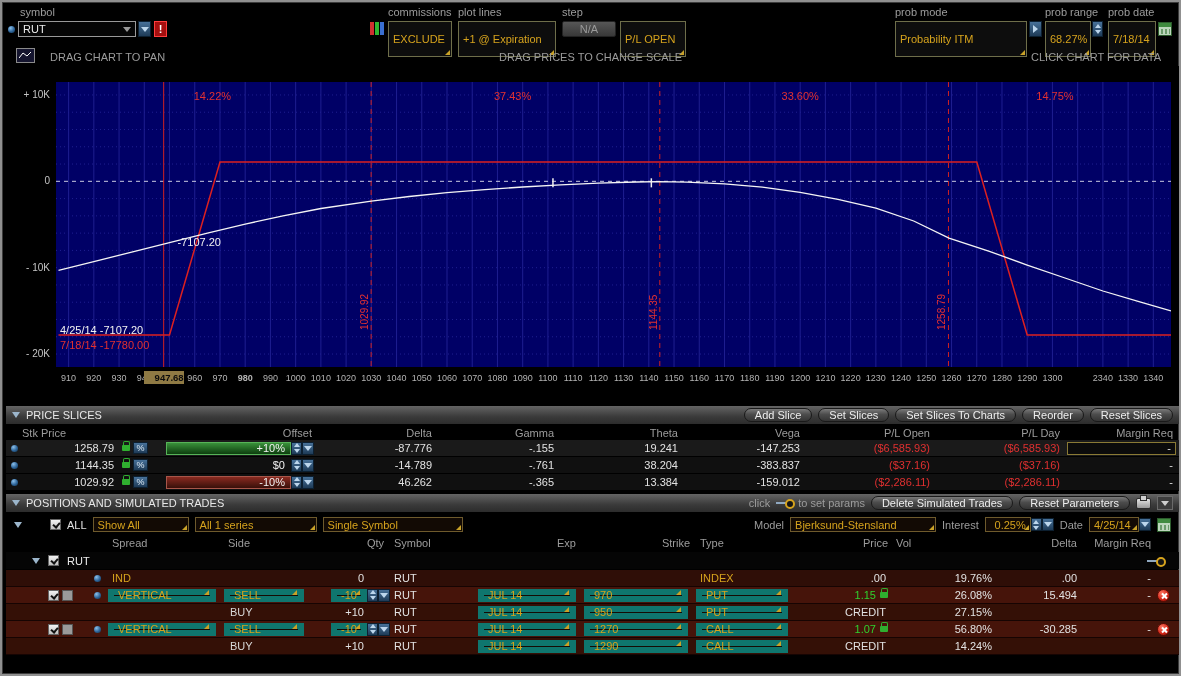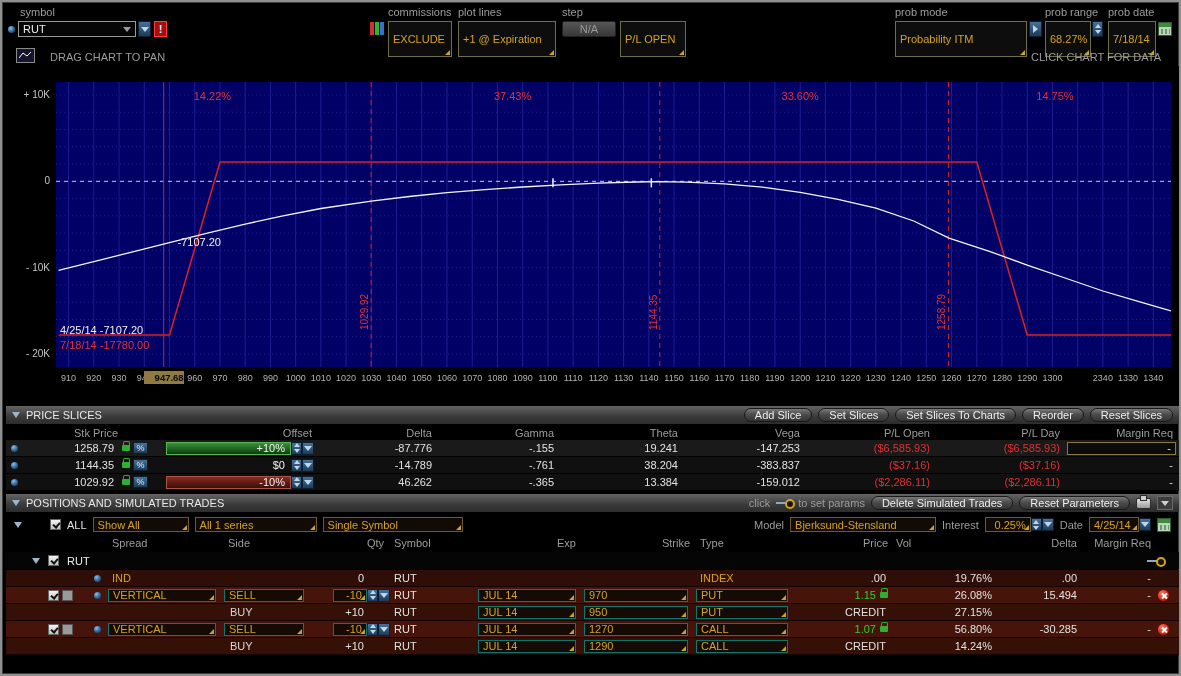--- a/index.html
+++ b/index.html
@@ -92,21 +92,21 @@
   .glbl{color:#9c9c9c;flex:none}
   .cb{position:relative;display:inline-block;width:11px;height:11px;background:linear-gradient(#f2f2f2,#c2c2c2);border:1px solid #666;flex:none}
   .cb::after{content:"";position:absolute;left:2px;top:2px;width:5px;height:3px;border-left:2px solid #111;border-bottom:2px solid #111;transform:rotate(-50deg)}
   .graybox{display:inline-block;width:11px;height:11px;background:#9a9a9a;border:1px solid #555;flex:none}
   .grouprow{position:absolute;left:4px;top:550px;width:1173px;height:17px;display:flex;align-items:center;background:#050505;font-size:11px;color:#ececec;gap:8px;padding:0 16px 0 26px}
   .prows{position:absolute;left:4px;top:568px;width:1173px}
   .prow{height:17px;border-bottom:1px solid #160402}
   .rind{background:#2f0e07}
   .rsell{background:#46140a}
   .rbuy{background:#341006}
-  .cellddl{position:relative;flex:1;display:flex;align-items:center;height:13px;background:#160b04;border:1px solid #0f766e;color:#d6a31d;padding:0 4px;margin-right:8px;font-size:11px}
+  .cellddl{position:relative;flex:1;display:flex;align-items:center;height:13px;background:#160b04;border:6px solid #0f766e;color:#d6a31d;padding:0 4px;margin-right:8px;font-size:11px}
   .qbox{flex:0 0 34px;justify-content:flex-end;margin-right:0}
   .ctrls{padding-left:42px;gap:3px}
   .xdel{position:relative;display:inline-block;width:13px;height:13px;border-radius:50%;flex:none;
     background:radial-gradient(circle at 35% 30%,#ff7a66,#cf2314 60%,#8a1208);border:1px solid #5f0c04}
   .xdel::before,.xdel::after{content:"";position:absolute;left:3px;top:5.5px;width:7px;height:2px;background:#fff}
   .xdel::before{transform:rotate(45deg)}
   .xdel::after{transform:rotate(-45deg)}
   .cal{position:relative;display:inline-block;width:14px;height:14px;background:#bcd6bc;border:1px solid #2c5c2c;flex:none}
   .cal::before{content:"";position:absolute;left:0;top:0;right:0;height:4px;background:#3f8a3f}
   .cal::after{content:"";position:absolute;left:2px;top:6px;width:9px;height:5px;
@@ -188,20 +188,21 @@
     </div>
   </div>
 
   <div class="hints">
     <span class="panicon">
       <svg width="13" height="9">
           <polyline points="0,7 4,2 8,5 12,1" stroke="#ffffff" stroke-width="1" fill="none"></polyline>
         </svg>
     </span>
     <span class="hint l">DRAG CHART TO PAN</span>
+    <span class="hint c">DRAG PRICES TO CHANGE SCALE</span>
     <span class="hint r">CLICK CHART FOR DATA</span>
   </div>
 
   <div class="chart-area">
     <div id="ylabels">
         <span style="top: 22.9545px;">+ 10K</span>
         <span style="top: 109.318px;">0</span>
         <span style="top: 195.682px;">- 10K</span>
         <span style="top: 282.045px;">- 20K</span>
       </div>
@@ -286,21 +287,21 @@
           <text x="4" y="267" fill="#e33030" font-size="11" font-family="Liberation Sans, sans-serif">7/18/14  -17780.00</text>
         </svg></div>
     <div id="xaxis">
         <span class="xtick" style="left: 49.6131px;">910</span>
         <span class="xtick" style="left: 74.8394px;">920</span>
         <span class="xtick" style="left: 100.066px;">930</span>
         <span class="xtick" style="left: 125.292px;">940</span>
         <span class="xtick" style="left: 150.518px;">950</span>
         <span class="xtick" style="left: 175.744px;">960</span>
         <span class="xtick" style="left: 200.971px;">970</span>
-        <span class="xtick" style="left: 226.197px;">980</span>
+        <span class="xtick" style="left: 226.197px; font-weight: bold;">980</span>
         <span class="xtick" style="left: 251.423px;">990</span>
         <span class="xtick" style="left: 276.649px;">1000</span>
         <span class="xtick" style="left: 301.876px;">1010</span>
         <span class="xtick" style="left: 327.102px;">1020</span>
         <span class="xtick" style="left: 352.328px;">1030</span>
         <span class="xtick" style="left: 377.554px;">1040</span>
         <span class="xtick" style="left: 402.781px;">1050</span>
         <span class="xtick" style="left: 428.007px;">1060</span>
         <span class="xtick" style="left: 453.233px;">1070</span>
         <span class="xtick" style="left: 478.459px;">1080</span>
@@ -340,21 +341,21 @@
     <span class="flex"></span>
     <span class="btn">Add Slice</span>
     <span class="btn">Set Slices</span>
     <span class="btn">Set Slices To Charts</span>
     <span class="btn">Reorder</span>
     <span class="btn">Reset Slices</span>
   </div>
 
   <div class="sgrid shead" style="top:424px">
     <span></span>
-    <span class="hcell" style="text-align:right">Stk Price</span>
+    <span class="hcell" style="">Stk Price</span>
     <span></span>
     <span class="hcell" style="text-align:right;padding-right:4px">Offset</span>
     <span class="hcell" style="text-align:right;padding-right:4px">Delta</span>
     <span class="hcell" style="text-align:right;padding-right:4px">Gamma</span>
     <span class="hcell" style="text-align:right;padding-right:4px">Theta</span>
     <span class="hcell" style="text-align:right;padding-right:4px">Vega</span>
     <span class="hcell" style="text-align:right;padding-right:4px">P/L Open</span>
     <span class="hcell" style="text-align:right;padding-right:4px">P/L Day</span>
     <span class="hcell" style="text-align:right;padding-right:6px">Margin Req</span>
   </div>

